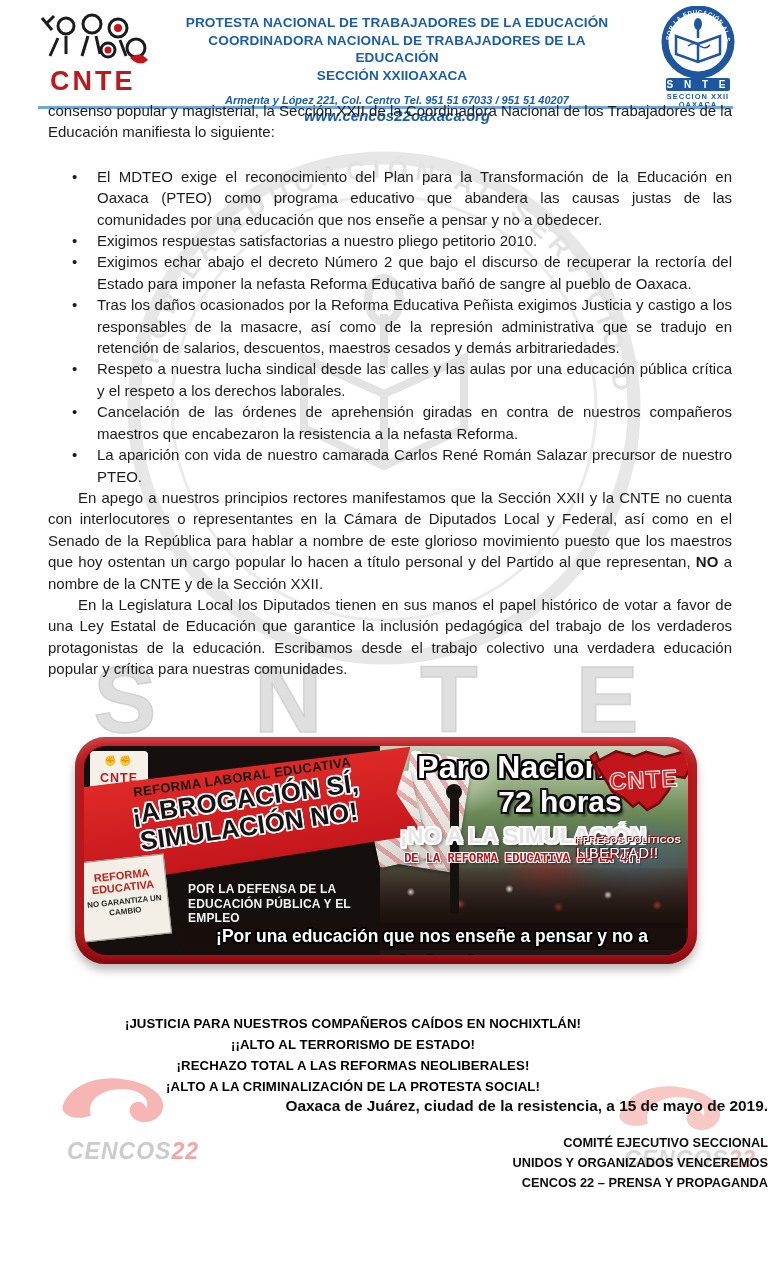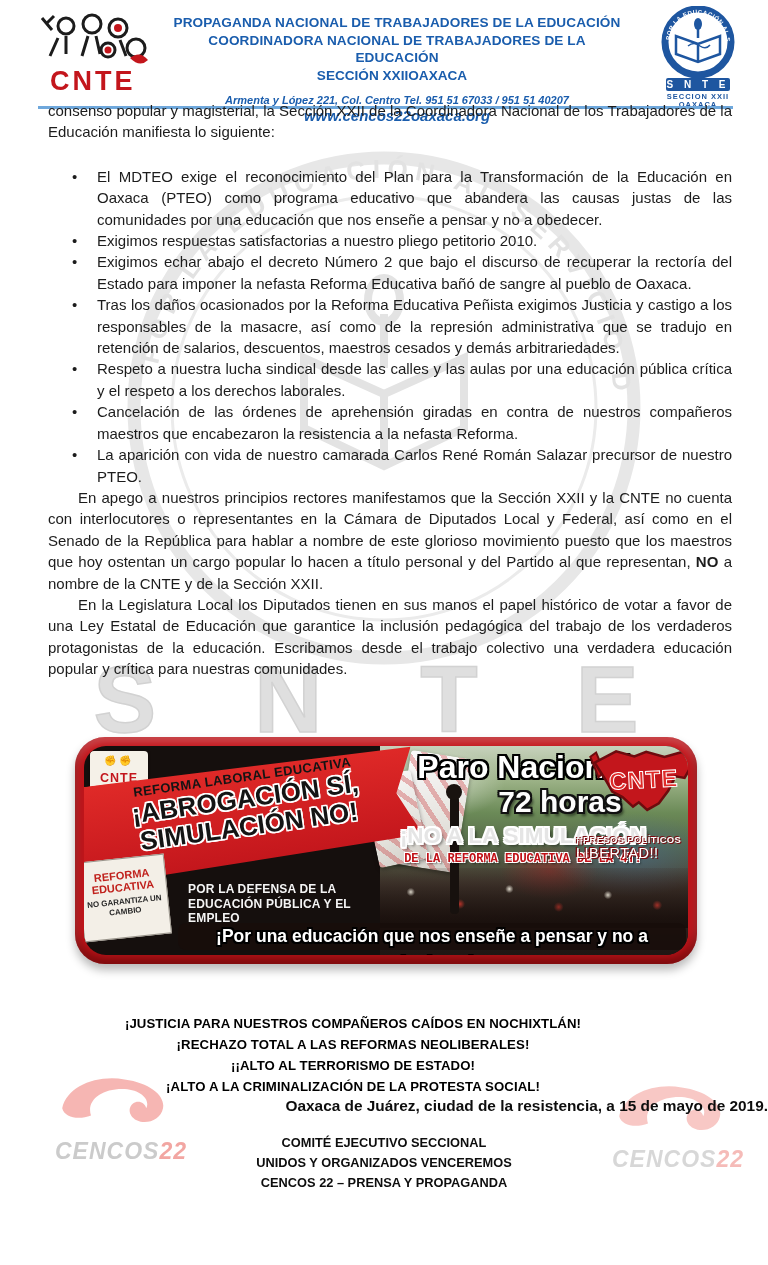--- a/index.html
+++ b/index.html
@@ -13,21 +13,21 @@
   .hdr-secrow{display:flex;justify-content:center;padding:1px 66px 0 56px;font-size:13.6px;font-weight:bold;}
   .hdr-addr{margin-top:10px;font-size:11px;font-weight:bold;font-style:italic;line-height:15px;}
   .hdr-web{font-size:15px;font-weight:bold;font-style:italic;line-height:15px;}
   .hdr-rule{position:absolute;left:38px;top:106px;width:695px;height:3px;background:#6fa8dc;z-index:2;}
   .cnte-logo{position:absolute;left:36px;top:10px;width:130px;height:92px;z-index:2;}
   .snte-logo{position:absolute;left:640px;top:6px;width:116px;height:102px;z-index:2;}
 
   
   .seal-wm{position:absolute;left:70px;top:118px;z-index:0;}
   .cencos{position:absolute;z-index:1;}
-  .cencos-txt{font-size:23px;font-weight:bold;font-style:italic;letter-spacing:1px;margin-top:4px;}
+  .cencos-txt{font-size:23px;font-weight:bold;font-style:italic;letter-spacing:1px;margin-top:4px;margin-left:12px;}
   .cencos-gray{color:#c9c9c9;}
   .cencos-pink{color:#f2a29e;}
 
   
   .doc{position:absolute;left:48px;top:100px;width:684px;z-index:2;
        font-size:15px;line-height:21.4px;text-align:justify;}
   .doc p{margin:0;}
   .par{margin-top:21px;text-indent:30px;}
   ul.demands{margin:23px 0 0 0;padding:0;list-style:none;}
   ul.demands li{position:relative;padding-left:49px;}
@@ -91,21 +91,21 @@
   .presos-2{font-size:14.5px;font-weight:normal;letter-spacing:.5px;text-shadow:1.4px 1.4px 0 #7a0c10,-1.4px -1.4px 0 #7a0c10;}
   .strip{position:absolute;left:94px;bottom:5px;width:508px;height:27px;background:rgba(24,13,11,.85);border-radius:8px;
     text-align:center;line-height:27px;font-size:17.5px;font-weight:bold;color:#fff;z-index:5;
     text-shadow:-1.6px -1.6px 0 #000,1.6px -1.6px 0 #000,-1.6px 1.6px 0 #000,1.6px 1.6px 0 #000,0 -1.6px 0 #000,0 1.6px 0 #000,-1.6px 0 0 #000,1.6px 0 0 #000;}
 
   
   .slogans{position:absolute;top:1013px;left:0;width:706px;text-align:center;z-index:2;
     font-size:13.2px;font-weight:bold;line-height:21px;color:#000000;letter-spacing:.1px;}
   .dateline{position:absolute;top:1097px;left:0;width:768px;text-align:right;z-index:2;
     font-size:15.4px;font-weight:bold;color:#0d0d0d;}
-  .committee{position:absolute;top:1133px;left:0;width:768px;text-align:center;z-index:2;
+  .committee{position:absolute;top:1133px;left:0;width:768px;text-align:right;z-index:2;
     font-size:12.8px;font-weight:bold;line-height:20px;color:#0d0d0d;}
 </style>
 </head>
 <body>
 
 <svg class="seal-wm" width="628" height="660" viewBox="0 0 628 660">
   <circle cx="314" cy="290" r="250" fill="none" stroke="#e7e7e7" stroke-width="13"></circle>
   <circle cx="314" cy="290" r="212" fill="none" stroke="#ebebeb" stroke-width="3"></circle>
   <path id="wm-ring" d="M 84,290 A 230,230 0 1 1 544,290" fill="none"></path>
   <text font-size="26" font-weight="bold" fill="#e2e2e2" letter-spacing="7">
@@ -132,21 +132,21 @@
   </g>
   <g fill="#c3161c">
     <circle cx="82" cy="18" r="4"></circle>
     <circle cx="72" cy="40" r="3.5"></circle>
     <path d="M94,48 q10,-8 18,2 q-8,8 -18,-2 Z"></path>
   </g>
   <text x="14" y="80" font-size="27" font-weight="bold" fill="#c3161c" letter-spacing="3">CNTE</text>
 </svg>
 
 <div class="hdr-center">
-  <div class="hdr-line">PROPAGANDA NACIONAL DE TRABAJADORES DE LA EDUCACIÓN</div>
+  <div class="hdr-line">PROTESTA NACIONAL DE TRABAJADORES DE LA EDUCACIÓN</div>
   <div class="hdr-line">COORDINADORA NACIONAL DE TRABAJADORES DE LA EDUCACIÓN</div>
   <div class="hdr-secrow">
     <span>SECCIÓN  XXII</span>
     <span>OAXACA</span>
   </div>
   <div class="hdr-addr">Armenta y López 221, Col. Centro   Tel. 951 51 67033 / 951 51 40207</div>
   <div class="hdr-web">www.cencos22oaxaca.org</div>
 </div>
 
 <svg class="snte-logo" width="116" height="102" viewBox="0 0 116 102">
@@ -249,22 +249,22 @@
 
 <div class="cencos" style="left:612px;top:1080px;opacity:.72;">
   <svg width="120" height="58" viewBox="0 0 100 48">
     <path d="M6 30 C 10 12, 34 2, 58 6 C 80 9, 92 20, 90 30 C 88 40, 76 44, 68 40 C 62 37, 60 30, 65 26 C 69 23, 75 25, 76 30 C 80 22, 70 14, 56 14 C 38 14, 26 24, 30 36 C 20 40, 8 38, 6 30 Z" fill="#f6b3af"></path>
   </svg>
   <div class="cencos-txt"><span class="cencos-gray">CENCOS</span><span class="cencos-pink">22</span></div>
 </div>
 
 <div class="slogans">
   <div>¡JUSTICIA PARA NUESTROS COMPAÑEROS CAÍDOS EN NOCHIXTLÁN!</div>
+  <div>¡¡ALTO AL TERRORISMO DE ESTADO!</div>
   <div>¡RECHAZO TOTAL A LAS REFORMAS NEOLIBERALES!</div>
-  <div>¡¡ALTO AL TERRORISMO DE ESTADO!</div>
   <div>¡ALTO A LA CRIMINALIZACIÓN DE LA PROTESTA SOCIAL!</div>
 </div>
 
 <div class="dateline">Oaxaca de Juárez, ciudad de la resistencia, a 15 de mayo de 2019.</div>
 
 <div class="committee">
   <div>COMITÉ EJECUTIVO SECCIONAL</div>
   <div>UNIDOS Y ORGANIZADOS VENCEREMOS</div>
   <div>CENCOS 22 – PRENSA Y PROPAGANDA</div>
 </div>

